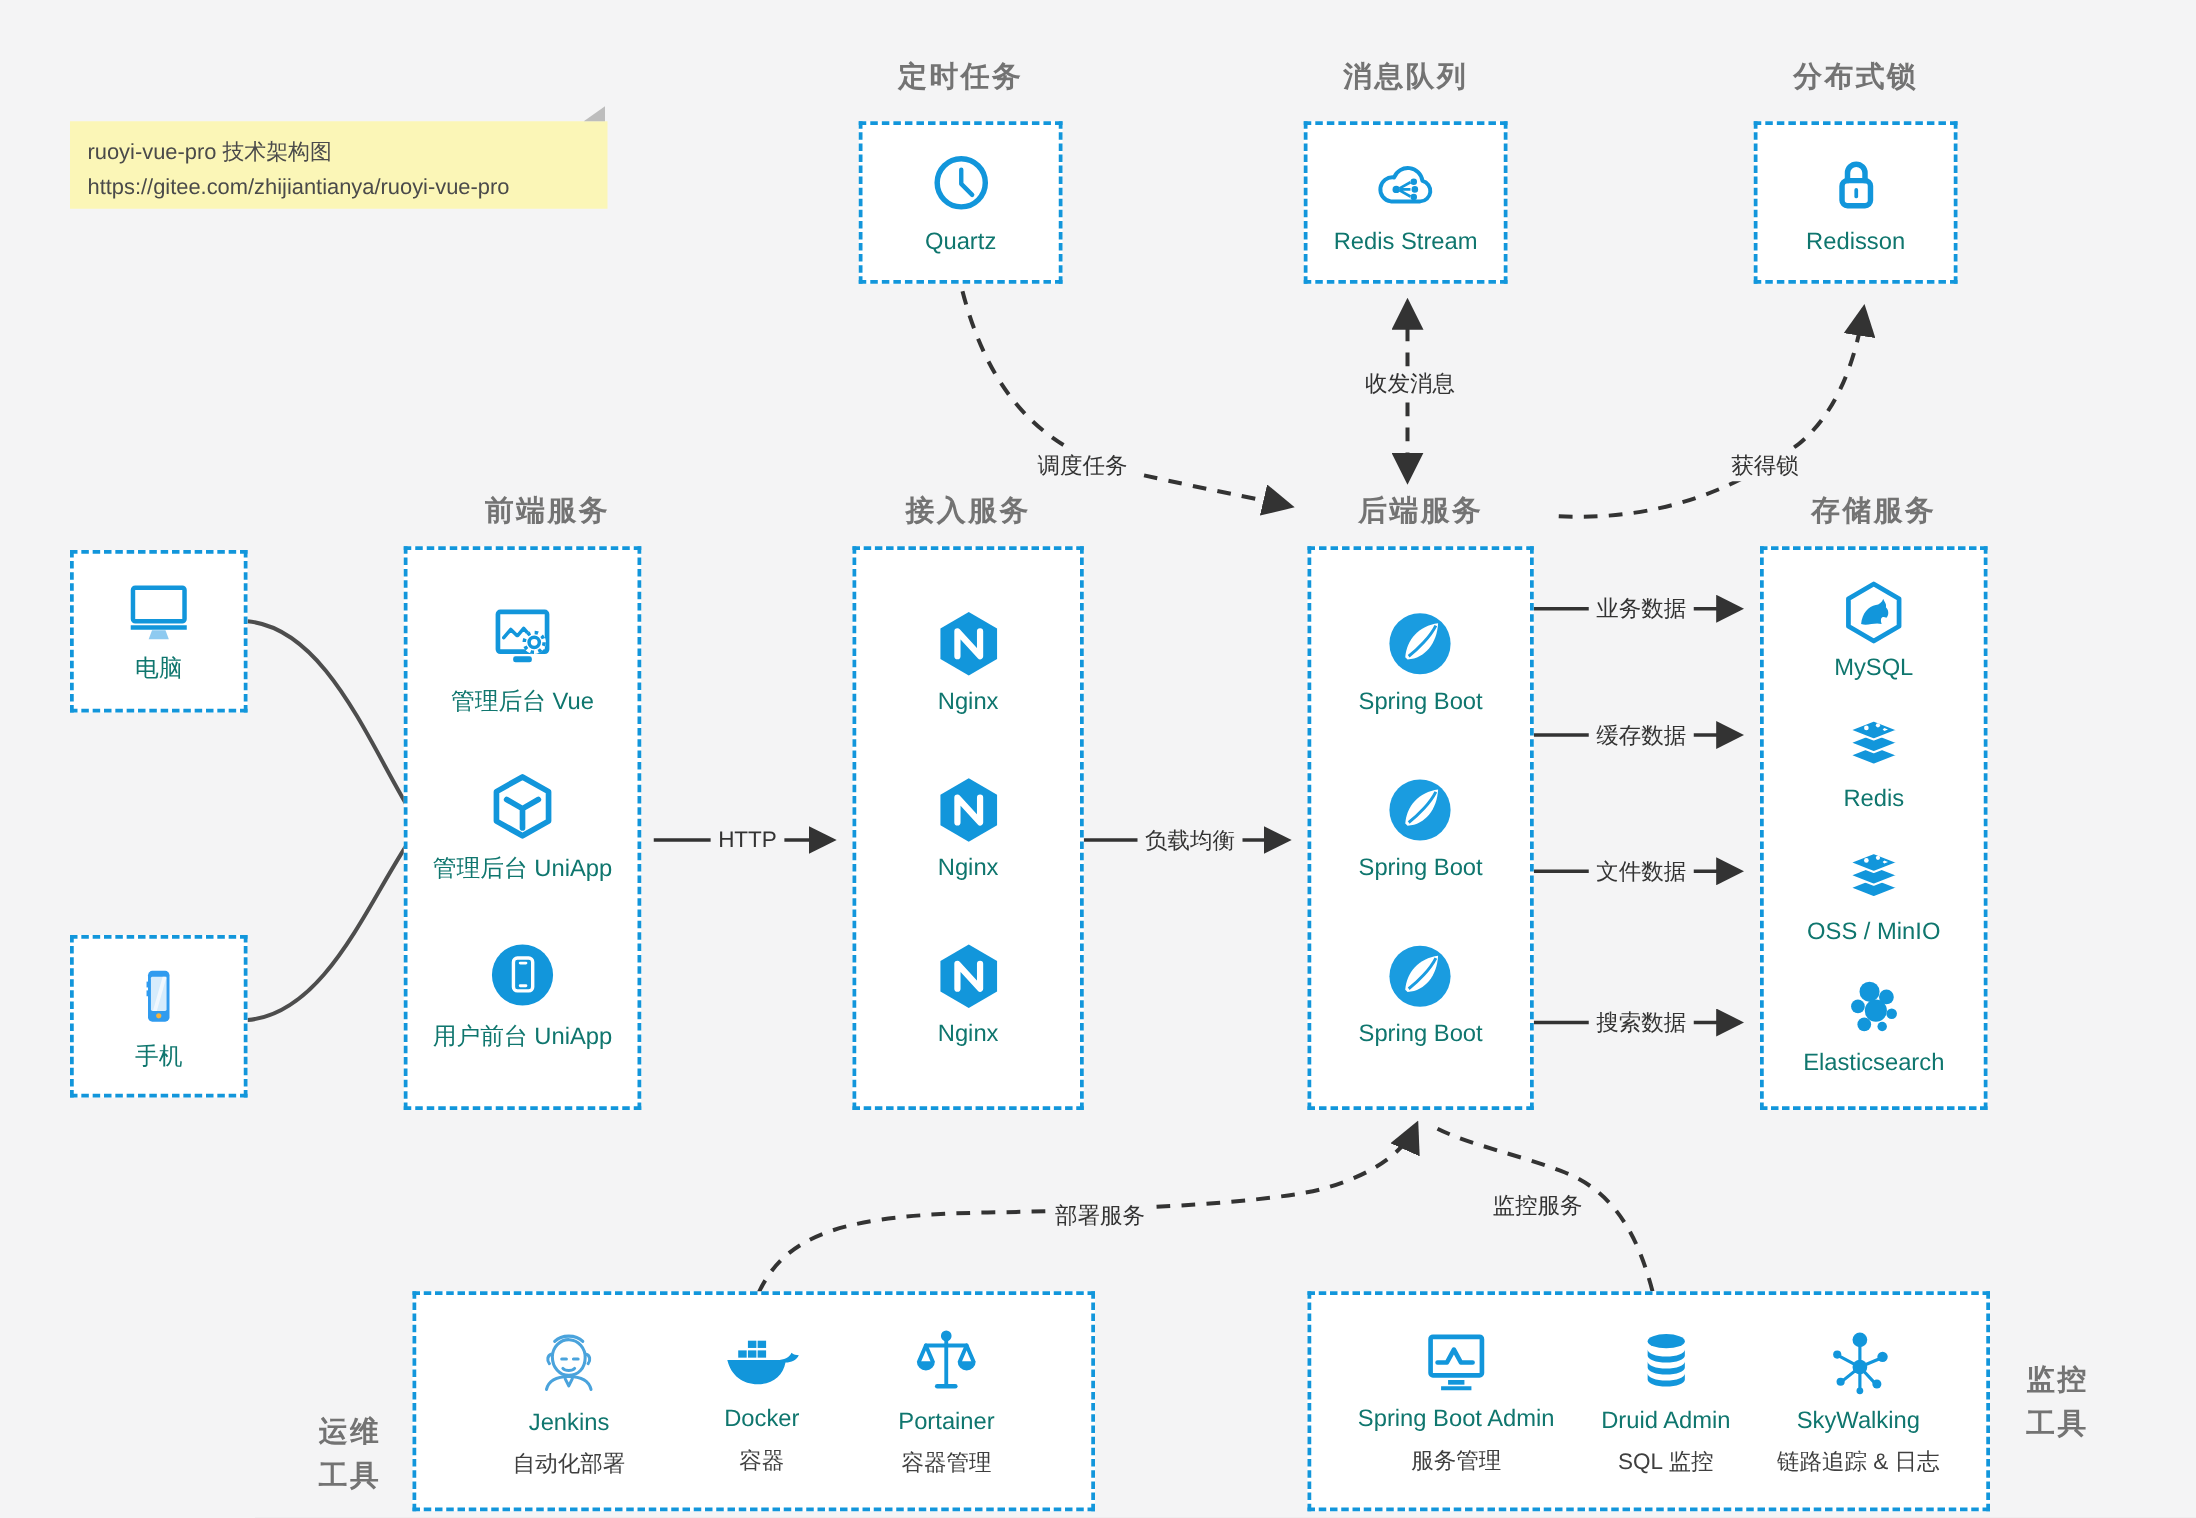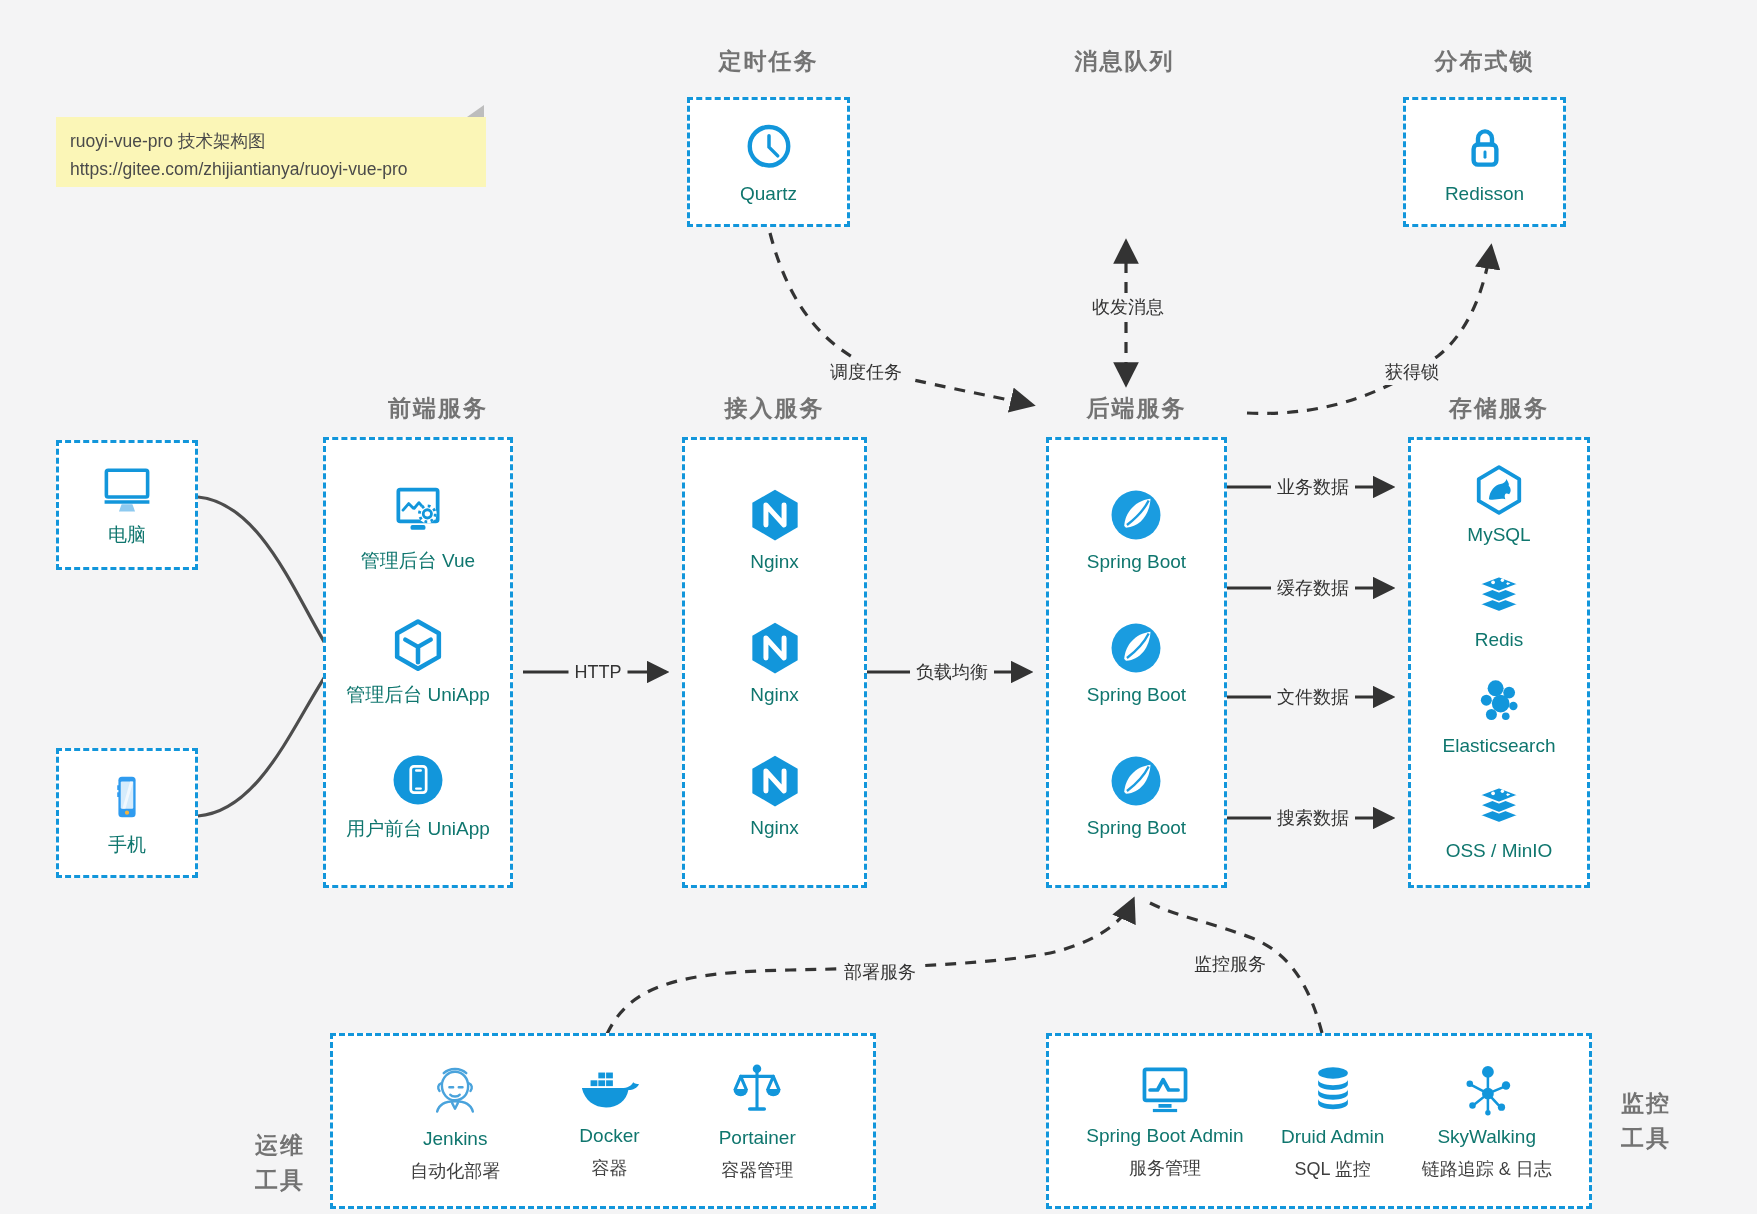--- a/index.html
+++ b/index.html
@@ -4,21 +4,21 @@
 <style>
   html,body{margin:0;padding:0;background:#e9e9ea;}
   .stage{
     position:relative;width:1757px;height:1214px;background:#f4f4f5;
     font-family:"Liberation Sans","DejaVu Sans",sans-serif;overflow:hidden;
   }
   
   .note{
     position:absolute;left:56px;top:97px;width:430px;height:70px;
     background:#fbf6b7;color:#4a4a4a;font-size:17.5px;line-height:1.6;
-    padding:10px 14px;box-sizing:border-box;margin-top:20px;
+    padding:10px 14px;box-sizing:border-box;
   }
   .note .fold{
     position:absolute;right:2px;top:-12px;width:0;height:0;
     border-left:17px solid transparent;border-bottom:12px solid #bdbdbd;
   }
   
   .dash-box{
     position:absolute;background:#fff;border:3.5px dashed #1296db;
     box-sizing:border-box;display:flex;flex-direction:column;
     justify-content:space-evenly;align-items:center;
@@ -86,20 +86,35 @@
       <span class="icon">
         <svg width="56" height="56" viewBox="0 0 64 64">
             <circle cx="32" cy="30" r="22" fill="none" stroke="#1296db" stroke-width="5"></circle>
             <path d="M32 18 V31 L42 41" fill="none" stroke="#1296db" stroke-width="4" stroke-linecap="round" stroke-linejoin="round"></path>
           </svg>
       </span>
       <span class="item-label">Quartz</span>
     </div>
   </div>
 
+  <div class="dash-box" style="left:1043px;top:97px;width:163px;height:130px">
+    <div class="svc-item">
+      <span class="icon">
+        <svg width="62" height="56" viewBox="0 0 64 64">
+            <path d="M19 47 h27 a9.5 9.5 0 0 0 2 -18.7 a13.5 13.5 0 0 0 -26 -3.2 A10.5 10.5 0 0 0 19 47 Z" fill="none" stroke="#1296db" stroke-width="3.6" stroke-linejoin="round"></path>
+            <circle cx="24" cy="36" r="3.4" fill="#1296db"></circle>
+            <circle cx="40" cy="29" r="3" fill="#1296db"></circle>
+            <circle cx="41" cy="36" r="3" fill="#1296db"></circle>
+            <circle cx="40" cy="43" r="3" fill="#1296db"></circle>
+            <path d="M27 35 L37 29.5 M27.5 36 H37 M27 37 L37 42.5" stroke="#1296db" stroke-width="2.4"></path>
+          </svg>
+      </span>
+      <span class="item-label">Redis Stream</span>
+    </div>
+  </div>
 
   <div class="dash-box" style="left:1403px;top:97px;width:163px;height:130px">
     <div class="svc-item">
       <span class="icon">
         <svg width="56" height="56" viewBox="0 0 64 64">
             <rect x="19" y="28" width="26" height="23" rx="5" fill="none" stroke="#1296db" stroke-width="5"></rect>
             <path d="M24 28 v-7 a8 8 0 0 1 16 0 v7" fill="none" stroke="#1296db" stroke-width="5" stroke-linecap="round"></path>
             <path d="M32 36.5 v6" stroke="#1296db" stroke-width="3.4" stroke-linecap="round"></path>
           </svg>
       </span>
@@ -255,49 +270,49 @@
         <svg width="54" height="54" viewBox="0 0 64 64">
             <path d="M32 34 L55 43 L32 52 L9 43 Z" fill="#1296db" stroke="#ffffff" stroke-width="2" stroke-linejoin="round"></path>
             <path d="M32 22 L55 31 L32 40 L9 31 Z" fill="#1296db" stroke="#ffffff" stroke-width="2" stroke-linejoin="round"></path>
             <path d="M32 10 L55 19 L32 28 L9 19 Z" fill="#1296db" stroke="#ffffff" stroke-width="2" stroke-linejoin="round"></path>
             <circle cx="25" cy="17" r="2.2" fill="#ffffff"></circle>
             <circle cx="36" cy="14.5" r="2" fill="#ffffff"></circle>
             <polygon points="42,17 45.5,18.5 42,20 40.5,18.5" fill="#ffffff"></polygon>
           </svg>
       </span>
       <span class="item-label">Redis</span>
+    </div>
+    <div class="svc-item">
+      <span class="icon">
+        <svg width="54" height="54" viewBox="0 0 64 64">
+            <path d="M32 34 L55 43 L32 52 L9 43 Z" fill="#1296db" stroke="#ffffff" stroke-width="2" stroke-linejoin="round"></path>
+            <path d="M32 22 L55 31 L32 40 L9 31 Z" fill="#1296db" stroke="#ffffff" stroke-width="2" stroke-linejoin="round"></path>
+            <path d="M32 10 L55 19 L32 28 L9 19 Z" fill="#1296db" stroke="#ffffff" stroke-width="2" stroke-linejoin="round"></path>
+            <circle cx="25" cy="17" r="2.2" fill="#ffffff"></circle>
+            <circle cx="36" cy="14.5" r="2" fill="#ffffff"></circle>
+            <polygon points="42,17 45.5,18.5 42,20 40.5,18.5" fill="#ffffff"></polygon>
+          </svg>
+      </span>
+      <span class="item-label">OSS / MinIO</span>
     </div>
     <div class="svc-item">
       <span class="icon">
         <svg width="54" height="54" viewBox="0 0 64 64">
             <g fill="#1296db">
               <circle cx="28" cy="17" r="9.5"></circle>
               <circle cx="44" cy="22" r="7"></circle>
               <circle cx="17" cy="31" r="6.5"></circle>
               <circle cx="34" cy="35" r="10.5"></circle>
               <circle cx="49" cy="38" r="5"></circle>
               <circle cx="23" cy="48" r="6.5"></circle>
               <circle cx="40" cy="50" r="4.5"></circle>
             </g>
           </svg>
       </span>
       <span class="item-label">Elasticsearch</span>
-    </div>
-    <div class="svc-item">
-      <span class="icon">
-        <svg width="54" height="54" viewBox="0 0 64 64">
-            <path d="M32 34 L55 43 L32 52 L9 43 Z" fill="#1296db" stroke="#ffffff" stroke-width="2" stroke-linejoin="round"></path>
-            <path d="M32 22 L55 31 L32 40 L9 31 Z" fill="#1296db" stroke="#ffffff" stroke-width="2" stroke-linejoin="round"></path>
-            <path d="M32 10 L55 19 L32 28 L9 19 Z" fill="#1296db" stroke="#ffffff" stroke-width="2" stroke-linejoin="round"></path>
-            <circle cx="25" cy="17" r="2.2" fill="#ffffff"></circle>
-            <circle cx="36" cy="14.5" r="2" fill="#ffffff"></circle>
-            <polygon points="42,17 45.5,18.5 42,20 40.5,18.5" fill="#ffffff"></polygon>
-          </svg>
-      </span>
-      <span class="item-label">OSS / MinIO</span>
     </div>
   </div>
 
   <div class="group-label" style="left:240px;top:1128px;width:80px;line-height:35px">
     <div>运维</div>
     <div>工具</div>
   </div>
   <div class="dash-box row" style="left:330px;top:1033px;width:546px;height:176px">
     <div class="svc-item">
       <span class="icon">

